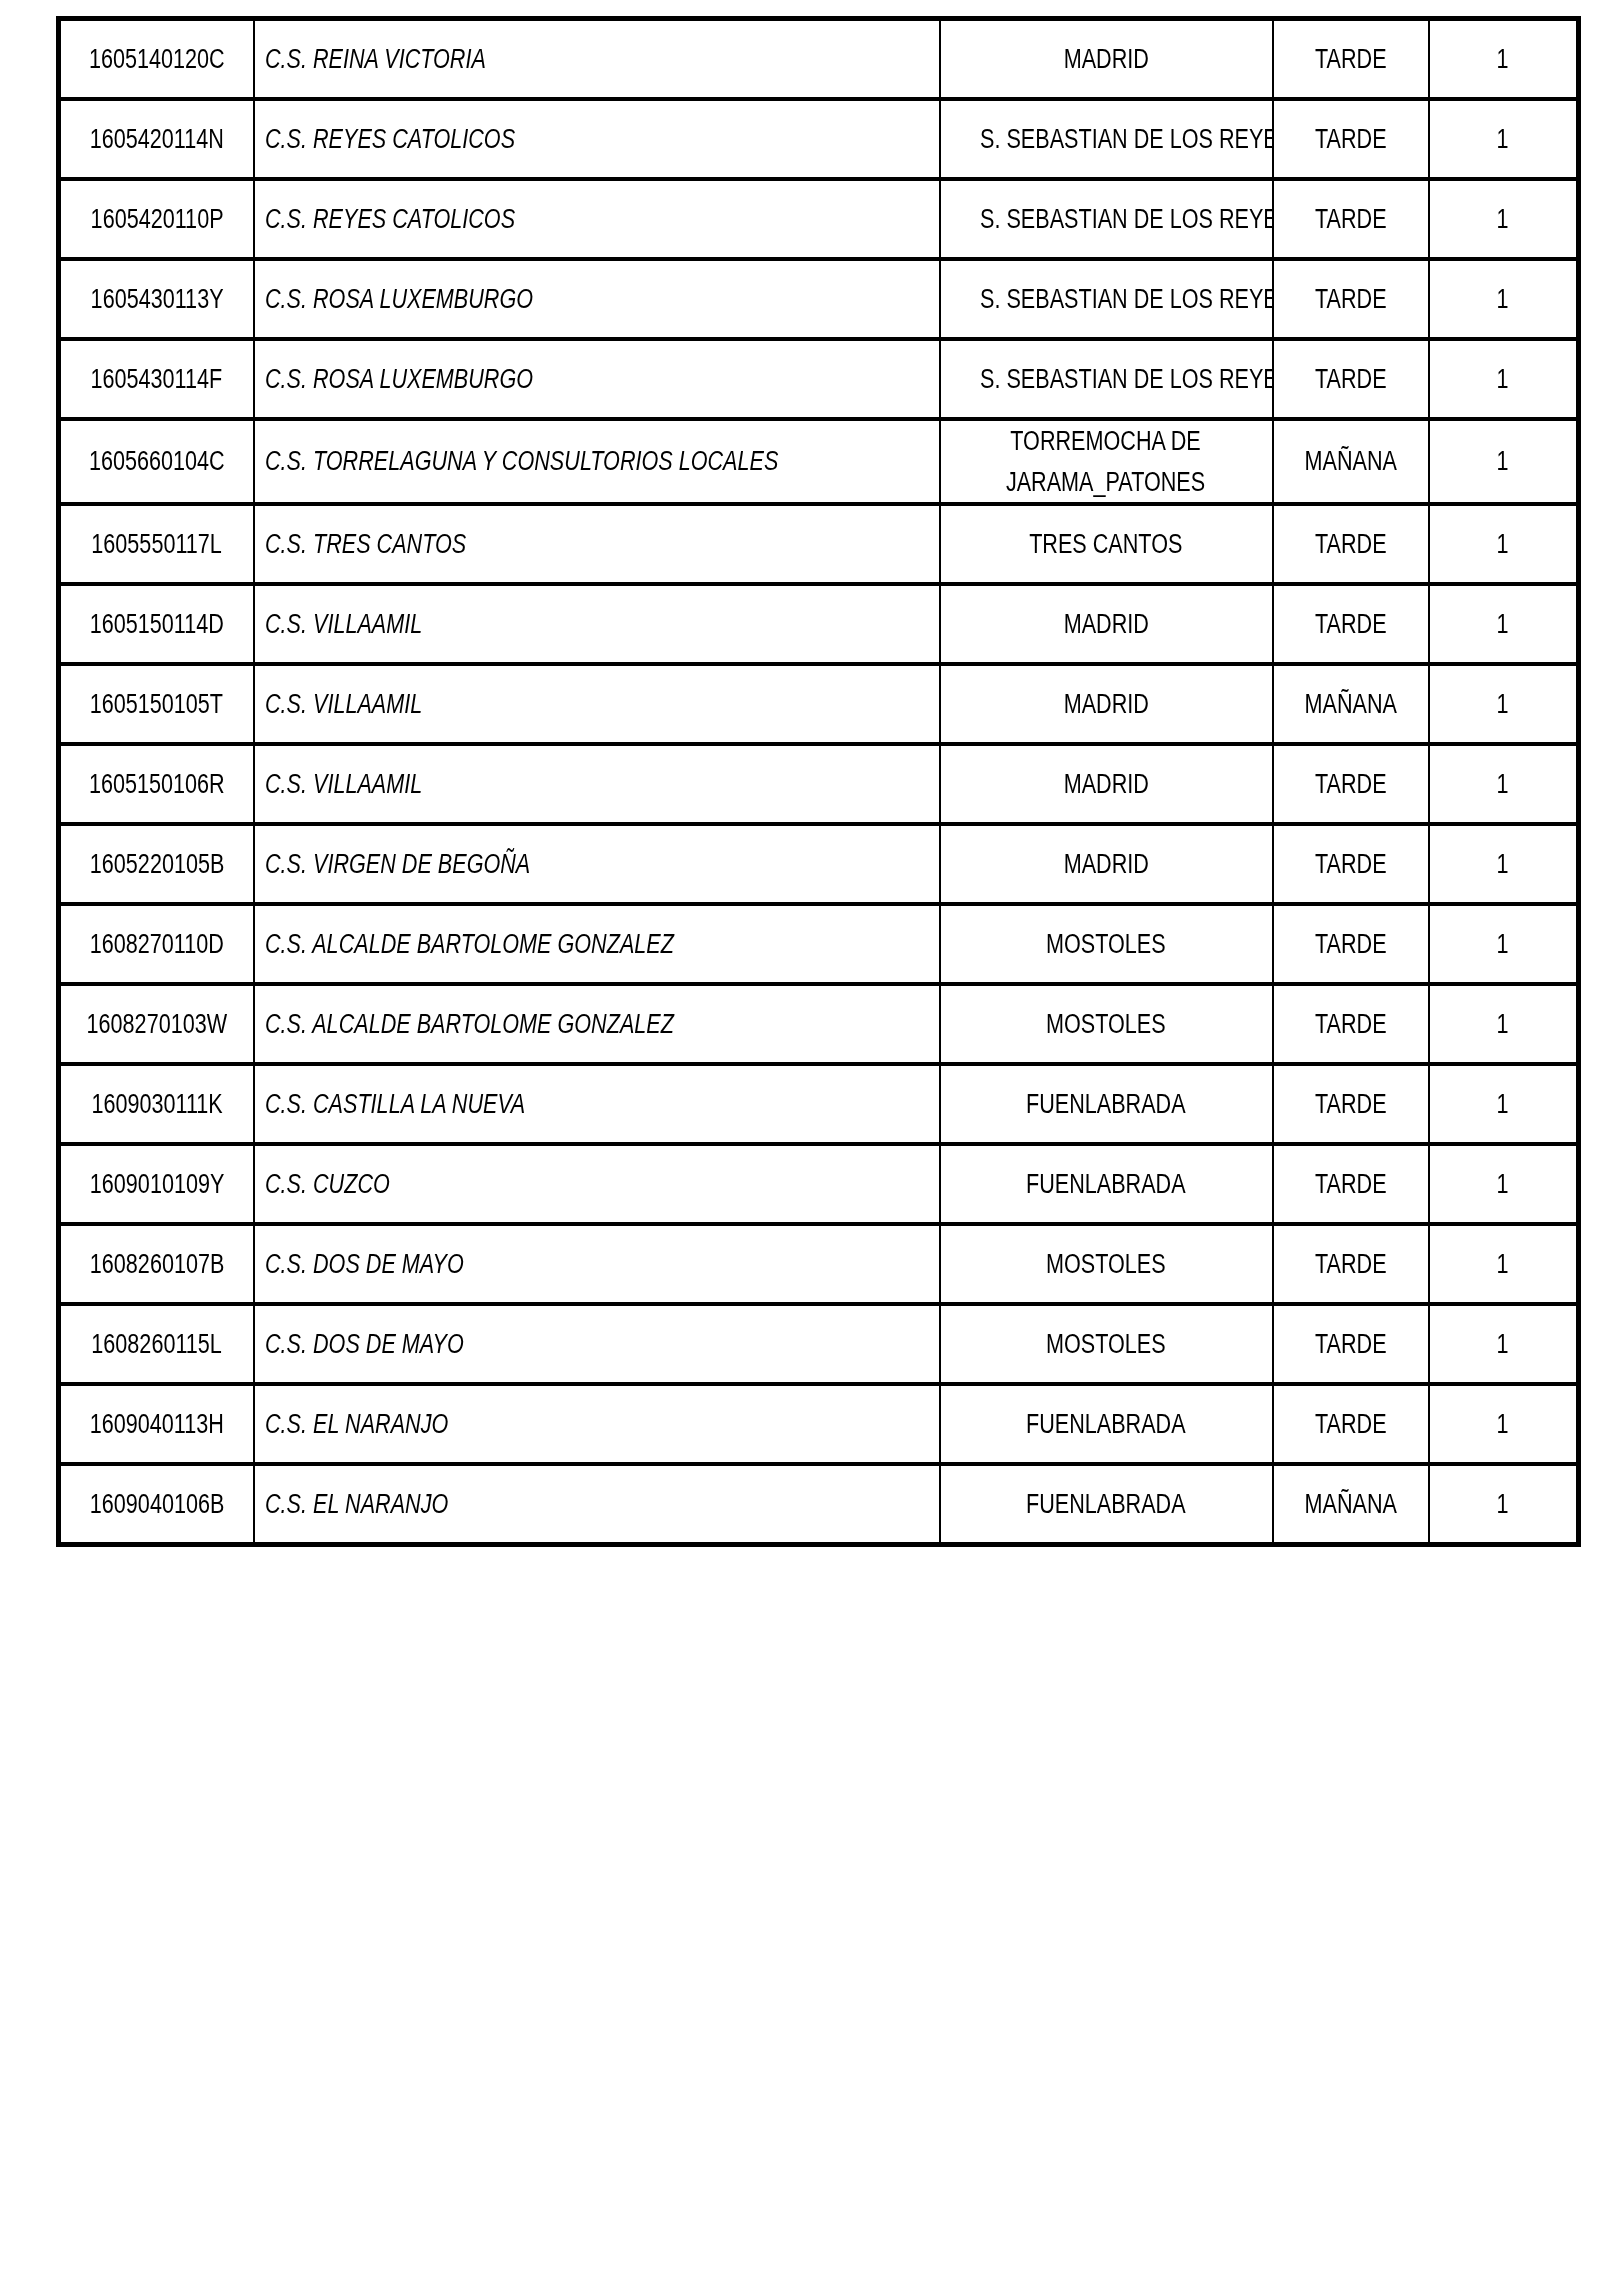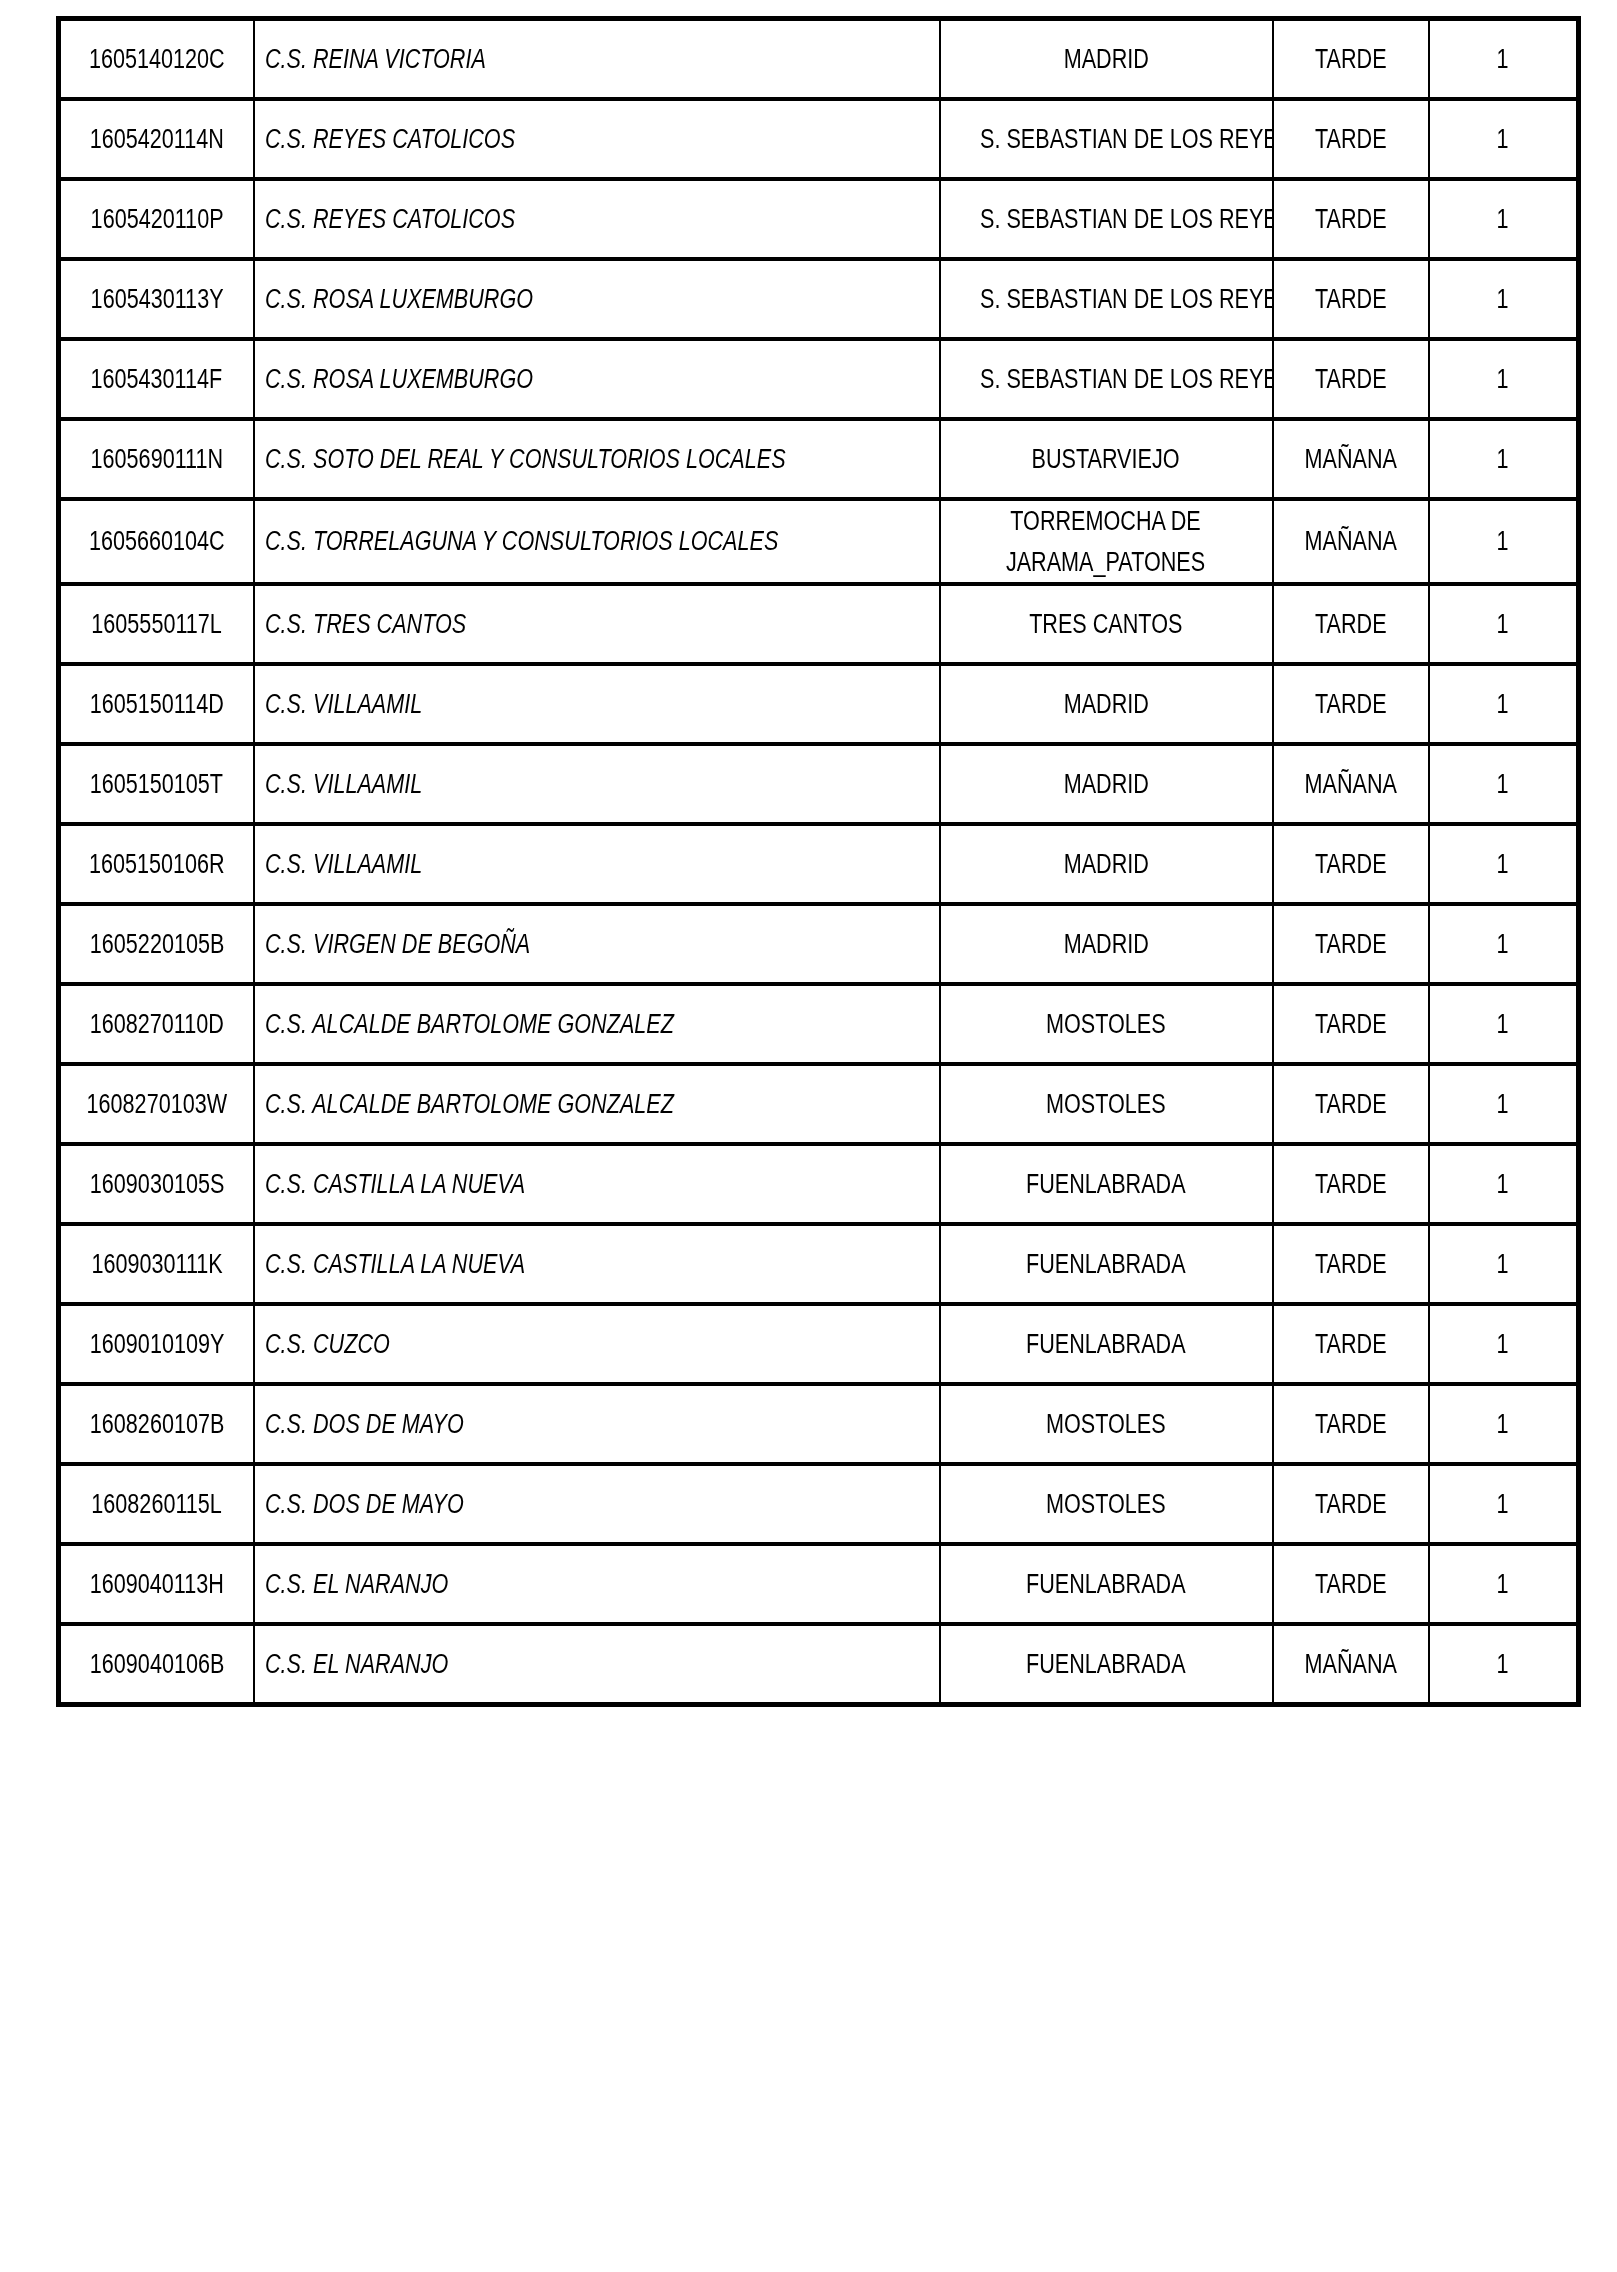--- a/index.html
+++ b/index.html
@@ -95,27 +95,20 @@
         <td class="c-count"><span class="tx">1</span></td>
       </tr>
       <tr>
         <td class="c-code"><span class="tx">1605430114F</span></td>
         <td class="c-center"><span class="tx">C.S. ROSA LUXEMBURGO</span></td>
         <td class="c-municipality"><span class="tx">S. SEBASTIAN DE LOS REYES</span></td>
         <td class="c-shift"><span class="tx">TARDE</span></td>
         <td class="c-count"><span class="tx">1</span></td>
       </tr>
       <tr>
-        <td class="c-code"><span class="tx">1605690111N</span></td>
-        <td class="c-center"><span class="tx">C.S. SOTO DEL REAL Y CONSULTORIOS LOCALES</span></td>
-        <td class="c-municipality"><span class="tx">BUSTARVIEJO</span></td>
-        <td class="c-shift"><span class="tx">MAÑANA</span></td>
-        <td class="c-count"><span class="tx">1</span></td>
-      </tr>
-      <tr>
         <td class="c-code"><span class="tx">1605660104C</span></td>
         <td class="c-center"><span class="tx">C.S. TORRELAGUNA Y CONSULTORIOS LOCALES</span></td>
         <td class="c-municipality"><span class="tx">TORREMOCHA DE
 JARAMA_PATONES</span></td>
         <td class="c-shift"><span class="tx">MAÑANA</span></td>
         <td class="c-count"><span class="tx">1</span></td>
       </tr>
       <tr>
         <td class="c-code"><span class="tx">1605550117L</span></td>
         <td class="c-center"><span class="tx">C.S. TRES CANTOS</span></td>
@@ -159,27 +152,20 @@
         <td class="c-count"><span class="tx">1</span></td>
       </tr>
       <tr>
         <td class="c-code"><span class="tx">1608270103W</span></td>
         <td class="c-center"><span class="tx">C.S. ALCALDE BARTOLOME GONZALEZ</span></td>
         <td class="c-municipality"><span class="tx">MOSTOLES</span></td>
         <td class="c-shift"><span class="tx">TARDE</span></td>
         <td class="c-count"><span class="tx">1</span></td>
       </tr>
       <tr>
-        <td class="c-code"><span class="tx">1609030105S</span></td>
-        <td class="c-center"><span class="tx">C.S. CASTILLA LA NUEVA</span></td>
-        <td class="c-municipality"><span class="tx">FUENLABRADA</span></td>
-        <td class="c-shift"><span class="tx">TARDE</span></td>
-        <td class="c-count"><span class="tx">1</span></td>
-      </tr>
-      <tr>
         <td class="c-code"><span class="tx">1609030111K</span></td>
         <td class="c-center"><span class="tx">C.S. CASTILLA LA NUEVA</span></td>
         <td class="c-municipality"><span class="tx">FUENLABRADA</span></td>
         <td class="c-shift"><span class="tx">TARDE</span></td>
         <td class="c-count"><span class="tx">1</span></td>
       </tr>
       <tr>
         <td class="c-code"><span class="tx">1609010109Y</span></td>
         <td class="c-center"><span class="tx">C.S. CUZCO</span></td>
         <td class="c-municipality"><span class="tx">FUENLABRADA</span></td>

